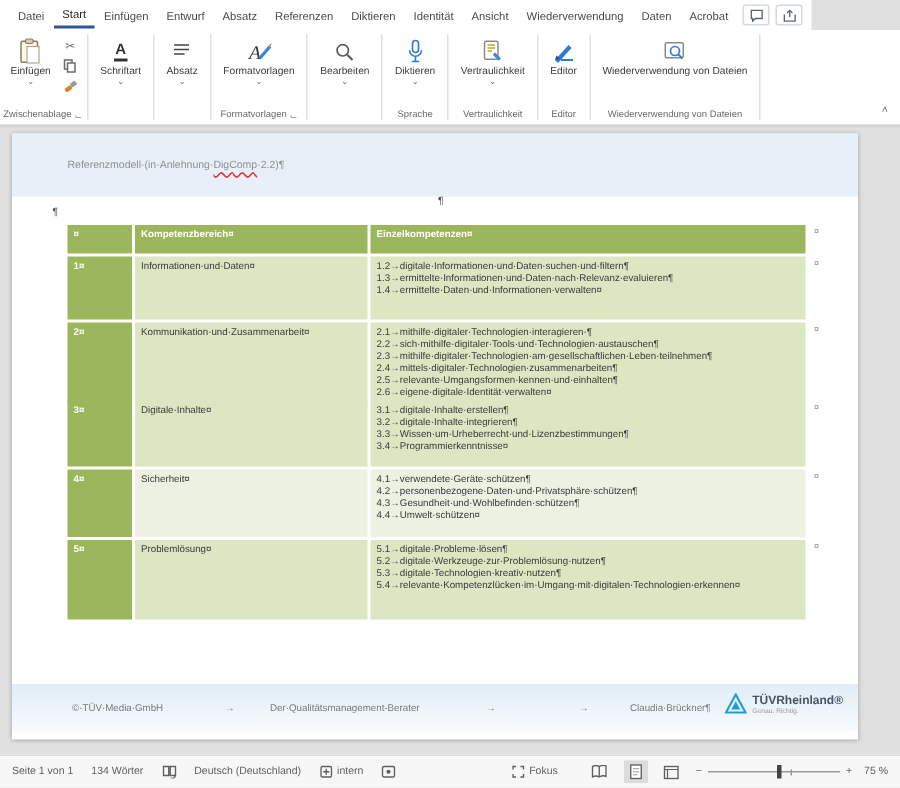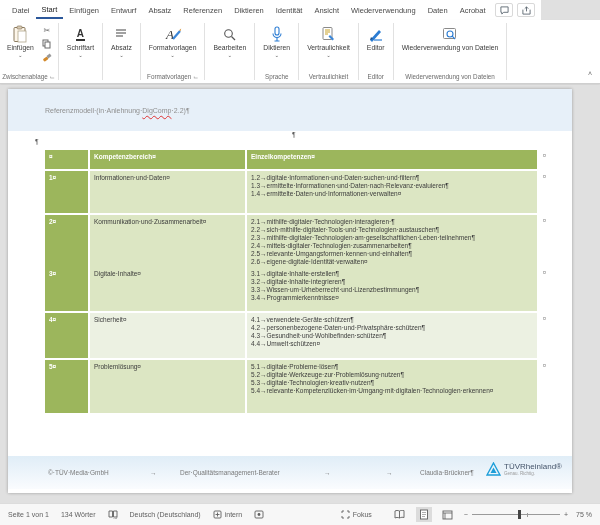--- a/index.html
+++ b/index.html
@@ -63,21 +63,21 @@
   .trow:nth-child(5) { height:45px; }
   .trow:nth-child(6) { height:53px; }
   .li { display:block; }
   .row-end { position:absolute; right:-9px; top:2px; font-size:6px; color:#8a8a8a; }
 
   
   .ftrband { position:absolute; left:0; top:367px; width:100%; height:33px;
     background:linear-gradient(180deg,#e0edf7 0%,#eef5fb 55%,#fafcfe 100%); }
   .fseg { position:absolute; top:13px; font-size:6.5px; color:#7a7a7a; white-space:nowrap; }
   .logo { position:absolute; right:10px; top:6px; display:flex; gap:3px; align-items:flex-start; }
-  .logo-text { font-size:8px; font-weight:normal; color:#44546a; line-height:9px; }
+  .logo-text { font-size:8px; font-weight:bold; color:#44546a; line-height:9px; }
   .logo-tag { font-size:4.5px; color:#9a9a9a; }
 
   
   .statusbar { position:absolute; left:0; top:503px; width:600px; height:22px;
     background:#f7f7f7; border-top:1px solid #dcdcdc; display:flex; align-items:center;
     font-size:7px; color:#5f5f5f; padding:0 8px; }
   .sitem { margin-right:12px; display:flex; align-items:center; gap:3px; white-space:nowrap; }
   .sright { margin-left:auto; display:flex; align-items:center; gap:8px; }
   .viewbtn { width:16px; height:15px; display:flex; align-items:center; justify-content:center; }
   .viewbtn.active { background:#dcdcdc; }

